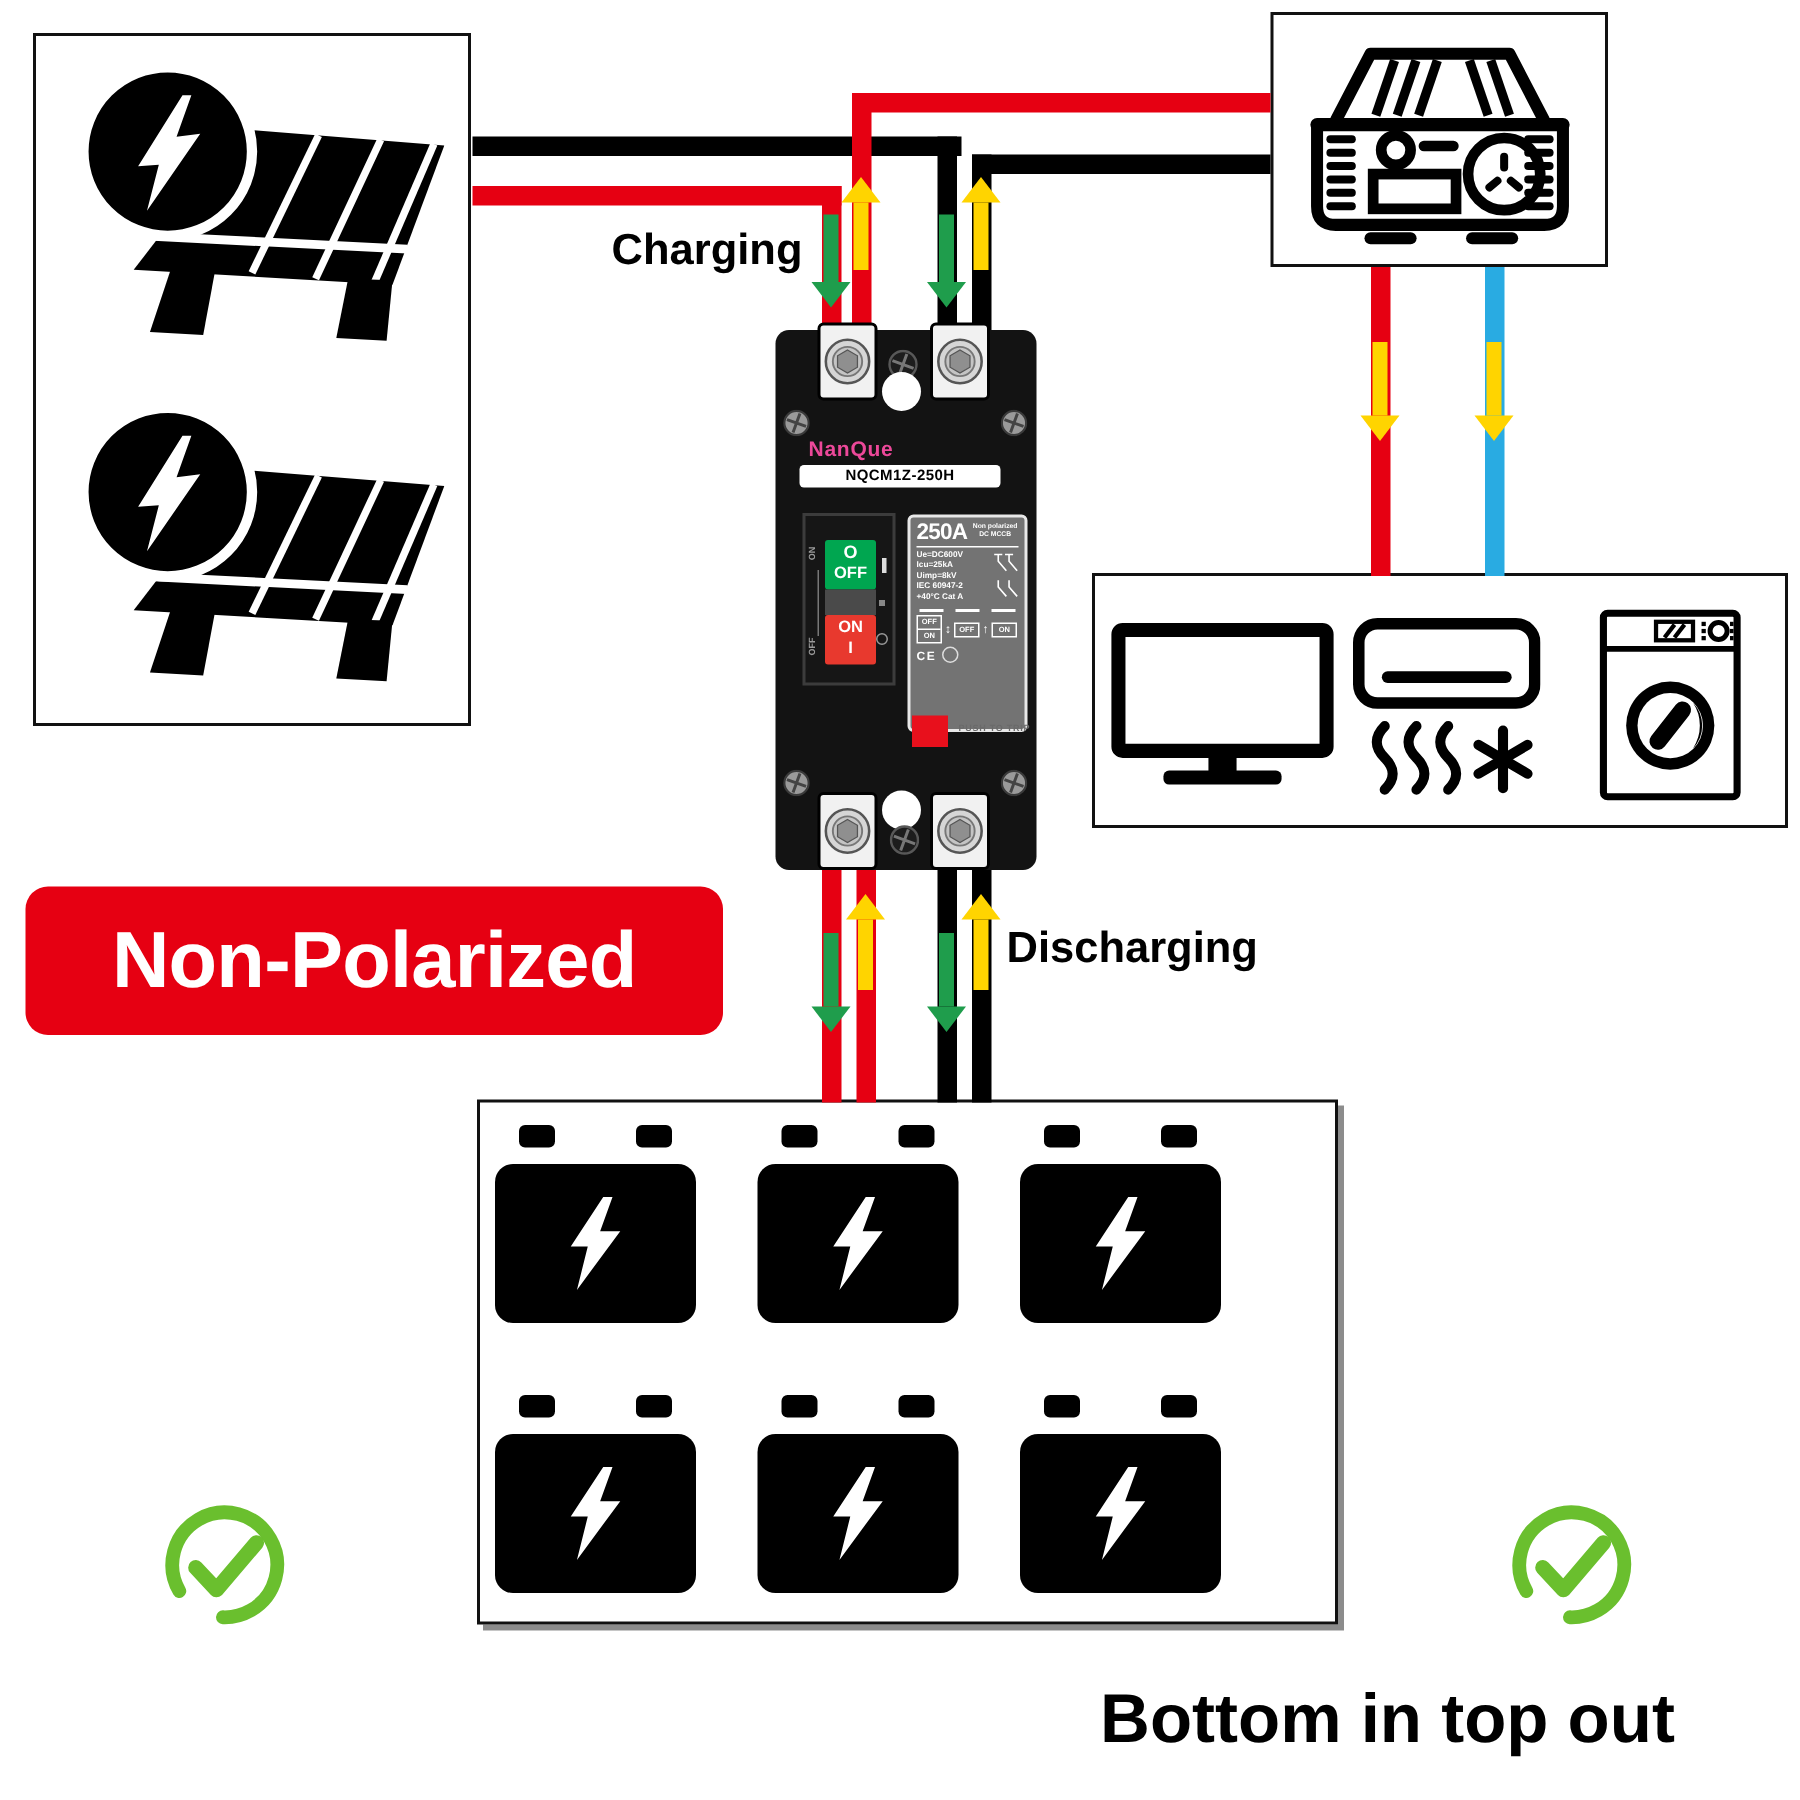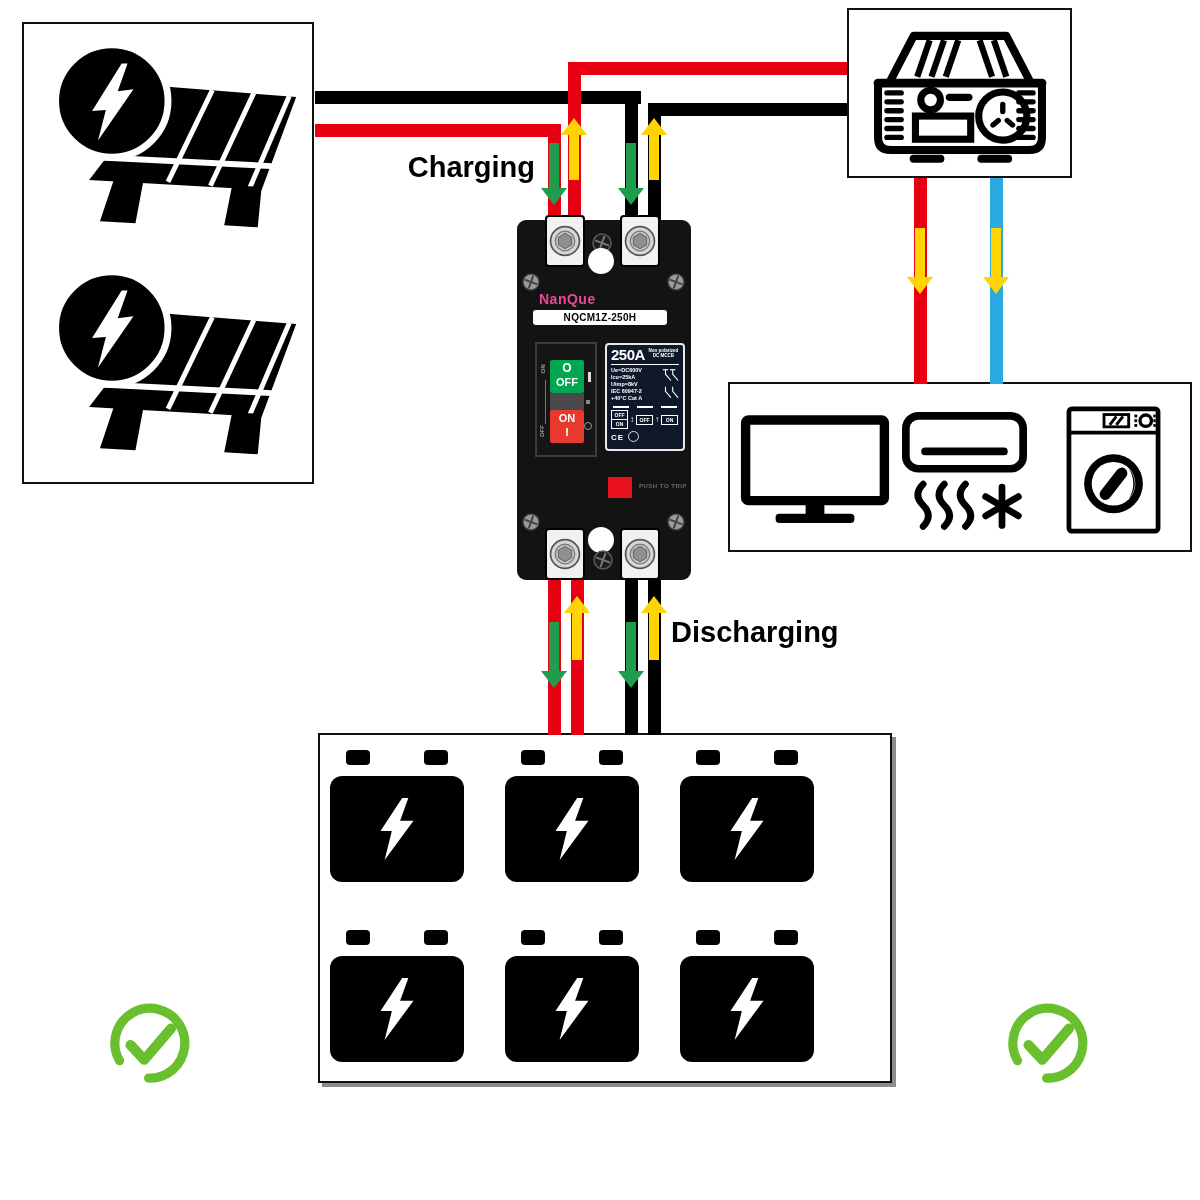--- a/index.html
+++ b/index.html
@@ -31,21 +31,21 @@
   .model-pill{position:absolute;left:16px;top:95px;width:134px;height:15px;background:#fff;border-radius:3px;display:flex;align-items:center;justify-content:center;font-size:10px;font-weight:bold;color:#000;letter-spacing:.3px;}
   .sw-panel{position:absolute;left:18px;top:127px;width:62px;height:115px;border:2px solid #3c3c3c;background:#161616;box-sizing:border-box;}
   .sw-green{position:absolute;left:13px;top:16px;width:34px;height:33px;background:#00a650;border-radius:2px;color:#fff;font-weight:bold;text-align:center;font-size:11px;line-height:15px;}
   .sw-grey{position:absolute;left:13px;top:49px;width:34px;height:17px;background:#4a4a4a;}
   .sw-red{position:absolute;left:13px;top:66px;width:34px;height:33px;background:#e8392e;border-radius:2px;color:#fff;font-weight:bold;text-align:center;font-size:11px;line-height:15px;}
   .sw-side{position:absolute;color:#9a9a9a;font-size:6px;font-weight:bold;transform:rotate(-90deg);transform-origin:center;}
   .sw-line{position:absolute;left:8px;top:36px;width:1px;height:44px;background:#777;}
   .sw-mark-bar{position:absolute;right:4px;top:28px;width:3px;height:10px;background:#ddd;}
   .sw-mark-sq{position:absolute;right:5px;top:56px;width:4px;height:4px;background:#888;}
   .sw-mark-ci{position:absolute;right:3px;top:78px;width:6px;height:6px;border:1px solid #999;border-radius:50%;}
-  .spec-label{position:absolute;left:88px;top:128px;width:80px;height:108px;border:2px solid #e8e8e8;border-radius:4px;background:#0f172a;box-sizing:border-box;padding:3px 4px;color:#fff;}
+  .spec-label{position:absolute;left:88px;top:128px;width:80px;height:145px;border:2px solid #e8e8e8;border-radius:4px;background:#737373;box-sizing:border-box;padding:3px 4px;color:#fff;}
   .spec-head{display:flex;align-items:flex-start;gap:3px;border-bottom:1px solid #fff;padding-bottom:2px;}
   .rating{font-size:15px;font-weight:bold;line-height:14px;letter-spacing:-.5px;}
   .rating-sub{font-size:4.5px;line-height:5px;font-weight:bold;text-align:center;flex:1;}
   .spec-rows{position:relative;margin-top:2px;height:38px;}
   .spec-line{font-size:5.5px;line-height:7px;font-weight:bold;white-space:nowrap;}
   .spec-schem{position:absolute;right:0;top:0;}
   .dash-row{display:flex;justify-content:space-between;margin:1px 2px 2px 2px;}
   .dash-row span{display:block;width:16px;height:2px;background:#fff;}
   .mini-row{display:flex;align-items:center;gap:2px;}
   .mini{border:1px solid #fff;text-align:center;font-weight:bold;}
@@ -421,24 +421,26 @@
       <div class="head"></div>
     </div>
   <div class="arr down" style="--c:#ffd400;left:983px;top:228px;height:66px">
       <div class="shaft"></div>
       <div class="head"></div>
     </div>
 
   <div class="flow-label" style="left:385px;top:151px;width:150px;text-align:right">Charging</div>
   <div class="flow-label" style="left:671px;top:616px">Discharging</div>
 
+  <div class="banner">Non-Polarized</div>
 
   <svg class="check" style="left:102px" width="92" height="92" viewBox="0 0 100 100">
     <circle cx="52" cy="47" r="38" fill="none" stroke="#6abf2e" stroke-width="10" stroke-linecap="round" stroke-dasharray="200 39" transform="rotate(150 52 47)"></circle>
     <path d="M31,49 L46,65 L75,31" fill="none" stroke="#6abf2e" stroke-width="11" stroke-linecap="round" stroke-linejoin="round"></path>
   </svg>
   <svg class="check" style="left:1000px" width="92" height="92" viewBox="0 0 100 100">
     <circle cx="52" cy="47" r="38" fill="none" stroke="#6abf2e" stroke-width="10" stroke-linecap="round" stroke-dasharray="200 39" transform="rotate(150 52 47)"></circle>
     <path d="M31,49 L46,65 L75,31" fill="none" stroke="#6abf2e" stroke-width="11" stroke-linecap="round" stroke-linejoin="round"></path>
   </svg>
 
+  <div class="rule-text" style="left:665px">Bottom in top out</div>
 
 </div>
 
 </body></html>

